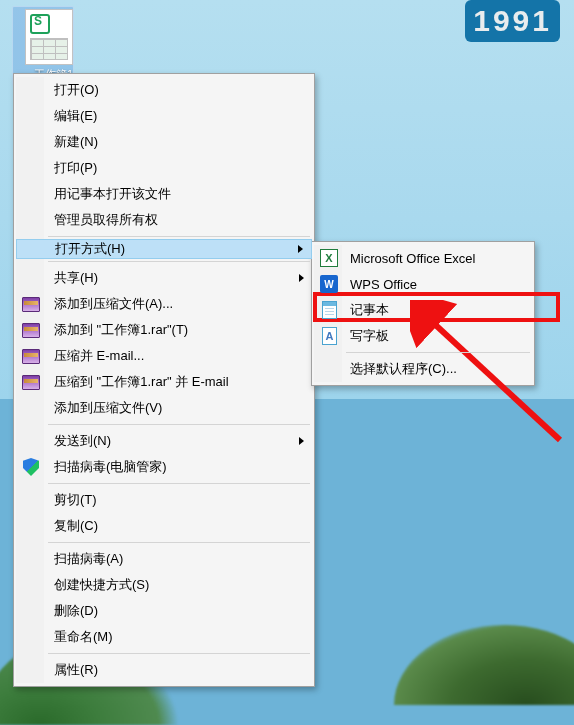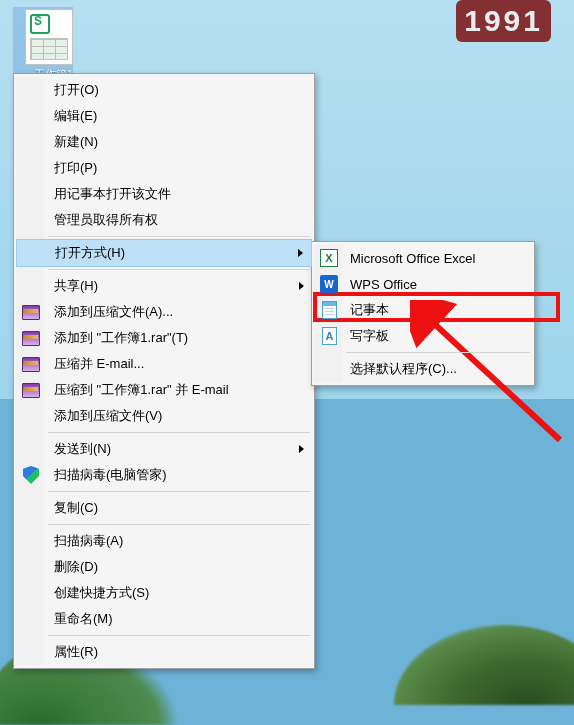--- a/index.html
+++ b/index.html
@@ -19,22 +19,22 @@
   }
   .island-right {
     position: absolute; right: -40px; bottom: 20px; width: 220px; height: 80px;
     background: radial-gradient(ellipse at 60% 100%, #274d1e 0%, #3d6a2f 40%, #5a8a4a 70%, transparent 78%);
     border-radius: 50% 50% 0 0 / 100% 100% 0 0;
     filter: blur(1px);
   }
 
   
   .clock {
-    position: absolute; top: 0; right: 23px; display: flex; gap: 6px;
-    background: #7f1d1d; padding: 4px 8px; border-radius: 6px;
+    position: absolute; top: 0; right: 14px; display: flex; gap: 6px;
+    background: #0369a1; padding: 4px 8px; border-radius: 6px;
     opacity: 0.9;
   }
   .clock span { color: #eee; font-size: 30px; font-weight: 600; letter-spacing: 3px; }
 
   
   .desktop-icon {
     position: absolute; top: 6px; left: 12px; width: 62px;
     display: flex; flex-direction: column; align-items: flex-end;
     background: rgba(86,149,222,.35); border: 1px solid rgba(255,255,255,.35);
     border-radius: 2px;
@@ -73,21 +73,21 @@
     background:#f1f1f1;
   }
   .menu-item {
     position:relative; display:flex; align-items:center;
     height:26px; font-size:13px; color:#000;
     padding-left:38px; padding-right:22px;
     z-index:1;
   }
   .menu-item.hover {
     background:#bde0f7; border:1px solid #94cdee;
-    margin:-1px 0; height:28px;
+    margin:-1px 0; height:20px;
   }
   .menu-item .arrow {
     position:absolute; right:8px; top:50%; transform:translateY(-50%);
     width:0; height:0; border-left:5px solid #000;
     border-top:4px solid transparent; border-bottom:4px solid transparent;
   }
   .menu-sep {
     position:relative; z-index:1; height:1px; margin:3px 2px 3px 32px;
     background:#d4d4d4;
   }
@@ -229,33 +229,36 @@
   <div class="menu-item">
     <span class="icon">
         <span class="icon-shield"></span>
       </span>
     <span>扫描病毒(电脑管家)</span>
   </div>
 
   <div class="menu-sep"></div>
 
   <div class="menu-item">
+      <span>剪切(T)</span>
+    </div>
+  <div class="menu-item">
       <span>复制(C)</span>
     </div>
 
   <div class="menu-sep"></div>
 
   <div class="menu-item">
       <span>扫描病毒(A)</span>
     </div>
   <div class="menu-item">
+      <span>创建快捷方式(S)</span>
+    </div>
+  <div class="menu-item">
       <span>删除(D)</span>
-    </div>
-  <div class="menu-item">
-      <span>创建快捷方式(S)</span>
     </div>
   <div class="menu-item">
       <span>重命名(M)</span>
     </div>
 
   <div class="menu-sep"></div>
 
   <div class="menu-item">
       <span>属性(R)</span>
     </div>

